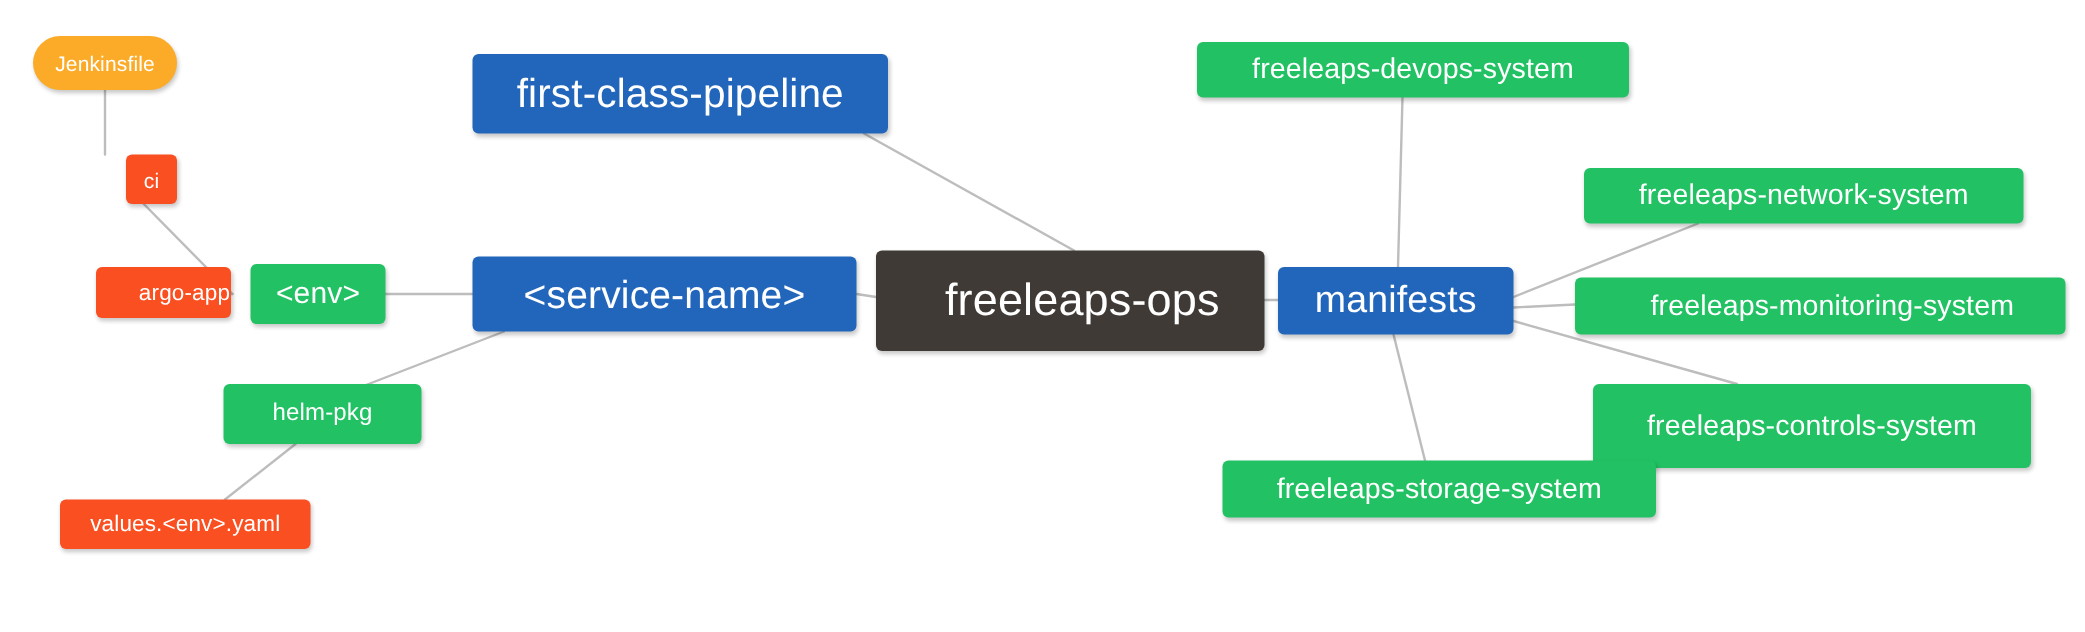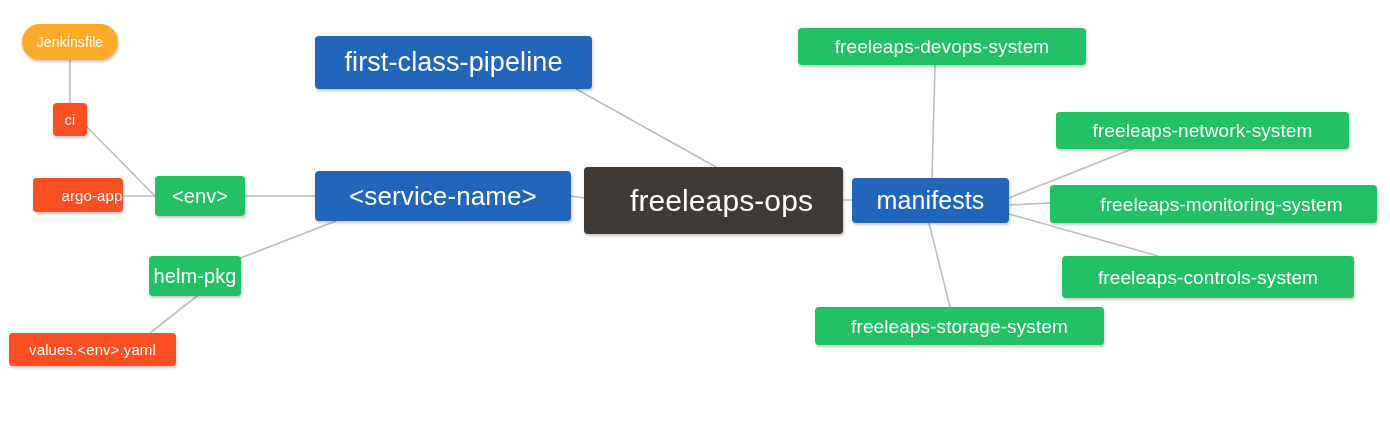--- a/index.html
+++ b/index.html
@@ -42,21 +42,21 @@
   }
   .node-label {
     display: block;
     line-height: 1;
   }
   
   .t-root   { background: #3f3a35; }
   .t-blue   { background: #2266bb; }
   .t-green  { background: #22c264; }
   .t-orange { background: #fbab28; }
-  .t-red    { background: #fa4f21; }
+  .t-red    { background: #fa4f21; margin-left: 31px; }
 </style>
 </head>
 <body>
 
 <div id="canvas">
   <svg id="edge-layer" viewBox="0 0 1390 421" width="1390" height="421">
       <line x1="70" y1="60" x2="70" y2="103" stroke="#bdbdbd" stroke-width="1.6" stroke-linecap="round"></line>
       <line x1="87" y1="127" x2="155" y2="196" stroke="#bdbdbd" stroke-width="1.6" stroke-linecap="round"></line>
       <line x1="123" y1="196" x2="155" y2="196" stroke="#bdbdbd" stroke-width="1.6" stroke-linecap="round"></line>
       <line x1="245" y1="196" x2="315" y2="196" stroke="#bdbdbd" stroke-width="1.6" stroke-linecap="round"></line>
@@ -74,24 +74,24 @@
   <div id="node-layer">
       <div class="node t-orange" style="left: 22px; top: 24px; width: 96px; height: 36px; font-size: 14px; border-radius: 18px;">
         <span class="node-label">Jenkinsfile</span>
       </div>
       <div class="node t-red" style="left: 53px; top: 103px; width: 34px; height: 33px; font-size: 14px;">
         <span class="node-label">ci</span>
       </div>
       <div class="node t-red" style="left: 33px; top: 178px; width: 90px; height: 34px; font-size: 15px; padding-left: 28px;">
         <span class="node-label">argo-app</span>
       </div>
-      <div class="node t-green" style="left: 155px; top: 176px; width: 90px; height: 40px; font-size: 20px;">
+      <div class="node t-green" style="left: 167px; top: 176px; width: 90px; height: 40px; font-size: 20px;">
         <span class="node-label">&lt;env&gt;</span>
       </div>
-      <div class="node t-green" style="left: 149px; top: 256px; width: 92px; height: 40px; font-size: 20px;">
+      <div class="node t-green" style="left: 149px; top: 256px; width: 132px; height: 40px; font-size: 16px;">
         <span class="node-label">helm-pkg</span>
       </div>
       <div class="node t-red" style="left: 9px; top: 333px; width: 167px; height: 33px; font-size: 15px;">
         <span class="node-label">values.&lt;env&gt;.yaml</span>
       </div>
       <div class="node t-blue" style="left: 315px; top: 36px; width: 277px; height: 53px; font-size: 27px;">
         <span class="node-label">first-class-pipeline</span>
       </div>
       <div class="node t-blue" style="left: 315px; top: 171px; width: 256px; height: 50px; font-size: 26px;">
         <span class="node-label">&lt;service-name&gt;</span>
@@ -104,20 +104,20 @@
       </div>
       <div class="node t-green" style="left: 798px; top: 28px; width: 288px; height: 37px; font-size: 19px;">
         <span class="node-label">freeleaps-devops-system</span>
       </div>
       <div class="node t-green" style="left: 1056px; top: 112px; width: 293px; height: 37px; font-size: 19px;">
         <span class="node-label">freeleaps-network-system</span>
       </div>
       <div class="node t-green" style="left: 1050px; top: 185px; width: 327px; height: 38px; font-size: 19px; padding-left: 16px;">
         <span class="node-label">freeleaps-monitoring-system</span>
       </div>
-      <div class="node t-green" style="left: 1062px; top: 256px; width: 292px; height: 42px; font-size: 19px;">
+      <div class="node t-green" style="left: 1062px; top: 256px; width: 292px; height: 56px; font-size: 19px;">
         <span class="node-label">freeleaps-controls-system</span>
       </div>
       <div class="node t-green" style="left: 815px; top: 307px; width: 289px; height: 38px; font-size: 19px;">
         <span class="node-label">freeleaps-storage-system</span>
       </div>
     </div>
 </div>
 
 </body></html>

